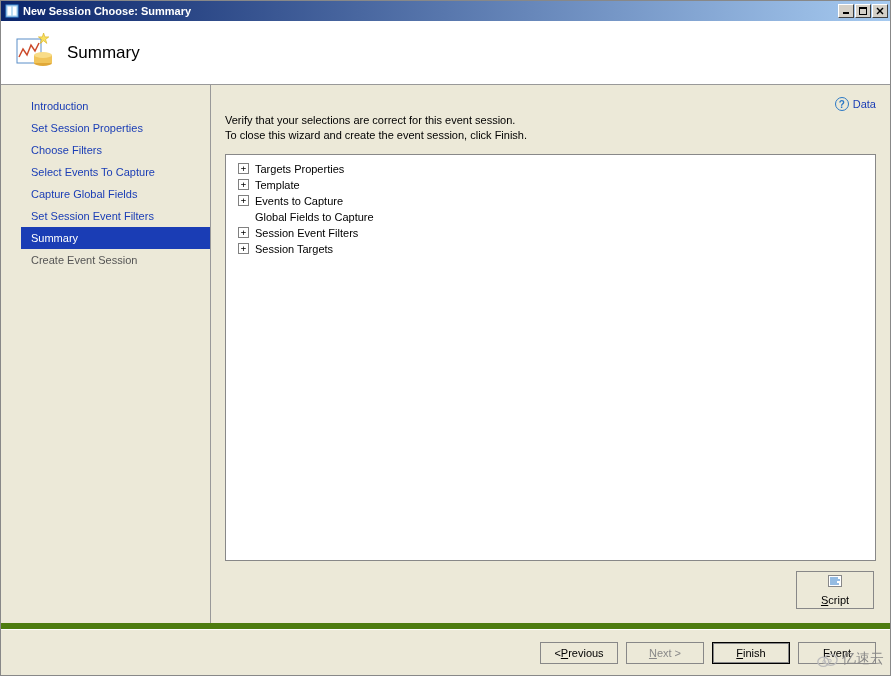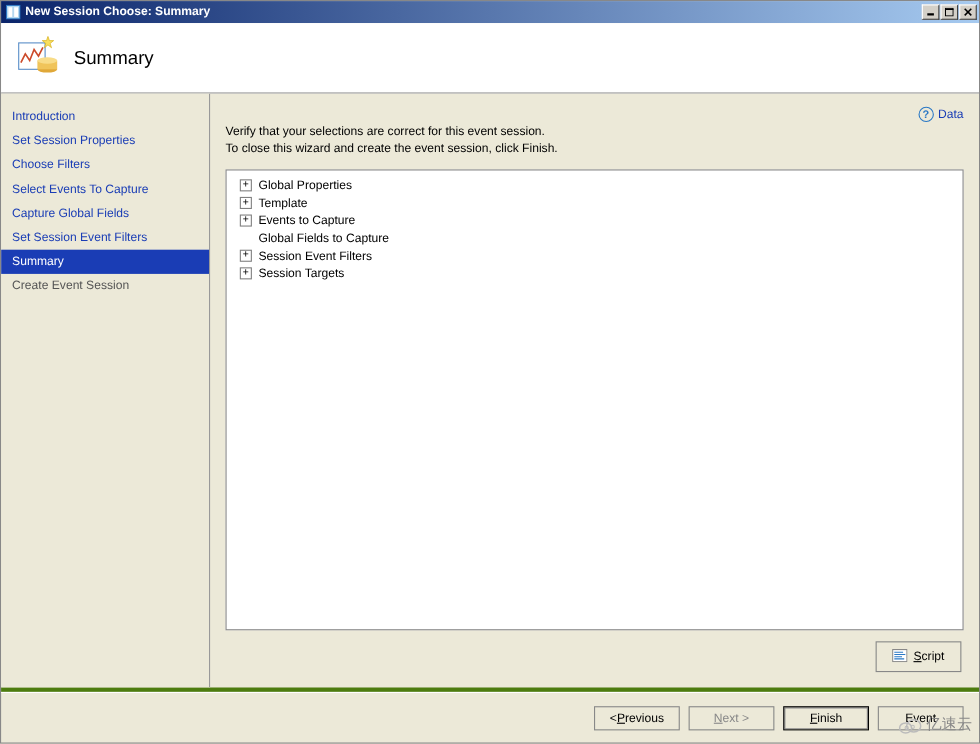--- a/index.html
+++ b/index.html
@@ -60,21 +60,22 @@
   width: 40px; height: 40px;
 }
 .header-title {
   font-size: 17px;
   color: #000;
 }
 .body {
   flex: 1;
   display: flex;
   overflow: hidden;
-  border-bottom: 4px solid #4d7c0f;
+  border-bottom: 6px solid #4d7c0f;
+  padding-left: 20px;
 }
 .sidebar {
   width: 190px;
   background: #ece9d8;
   border-right: 1px solid #999;
   padding-top: 10px;
 }
 .sidebar .navitem {
   display: block;
   padding: 5px 10px;
@@ -121,27 +122,28 @@
   cursor:pointer;
   font-family: monospace;
 }
 .tree-node .spacer { width: 15px; }
 .tree-node.child { padding-left: 4px; }
 .tree-label { padding-left: 2px; }
 .script-row {
   display:flex; justify-content:flex-end; padding: 10px 2px 4px 0;
 }
 .script-btn {
-  width: 78px; height: 28px;
+  width: 78px; height: 38px;
   background:#ece9d8;
   border:1px solid #888;
   display:flex; align-items:center; justify-content:center;
   gap:5px;
   cursor:pointer;
   font-size:11px;
+  flex-direction:column;
 }
 .footer {
   height: 46px;
   display:flex;
   justify-content:flex-end;
   align-items:center;
   padding-right:14px;
   gap: 8px;
   border-top: 1px solid #fff;
 }
@@ -236,21 +238,21 @@
         </span>
       </div>
       <div class="instructions">
         <div>Verify that your selections are correct for this event session.</div>
         <div>To close this wizard and create the event session, click Finish.</div>
       </div>
 
       <div class="tree-box">
         <div class="tree-node">
           <span class="toggle">+</span>
-          <span class="tree-label">Global Properties</span>
+          <span class="tree-label">Targets Properties</span>
         </div>
         <div class="tree-node">
           <span class="toggle">+</span>
           <span class="tree-label">Template</span>
         </div>
         <div class="tree-node">
           <span class="toggle">+</span>
           <span class="tree-label">Events to Capture</span>
         </div>
         <div class="tree-node child">

